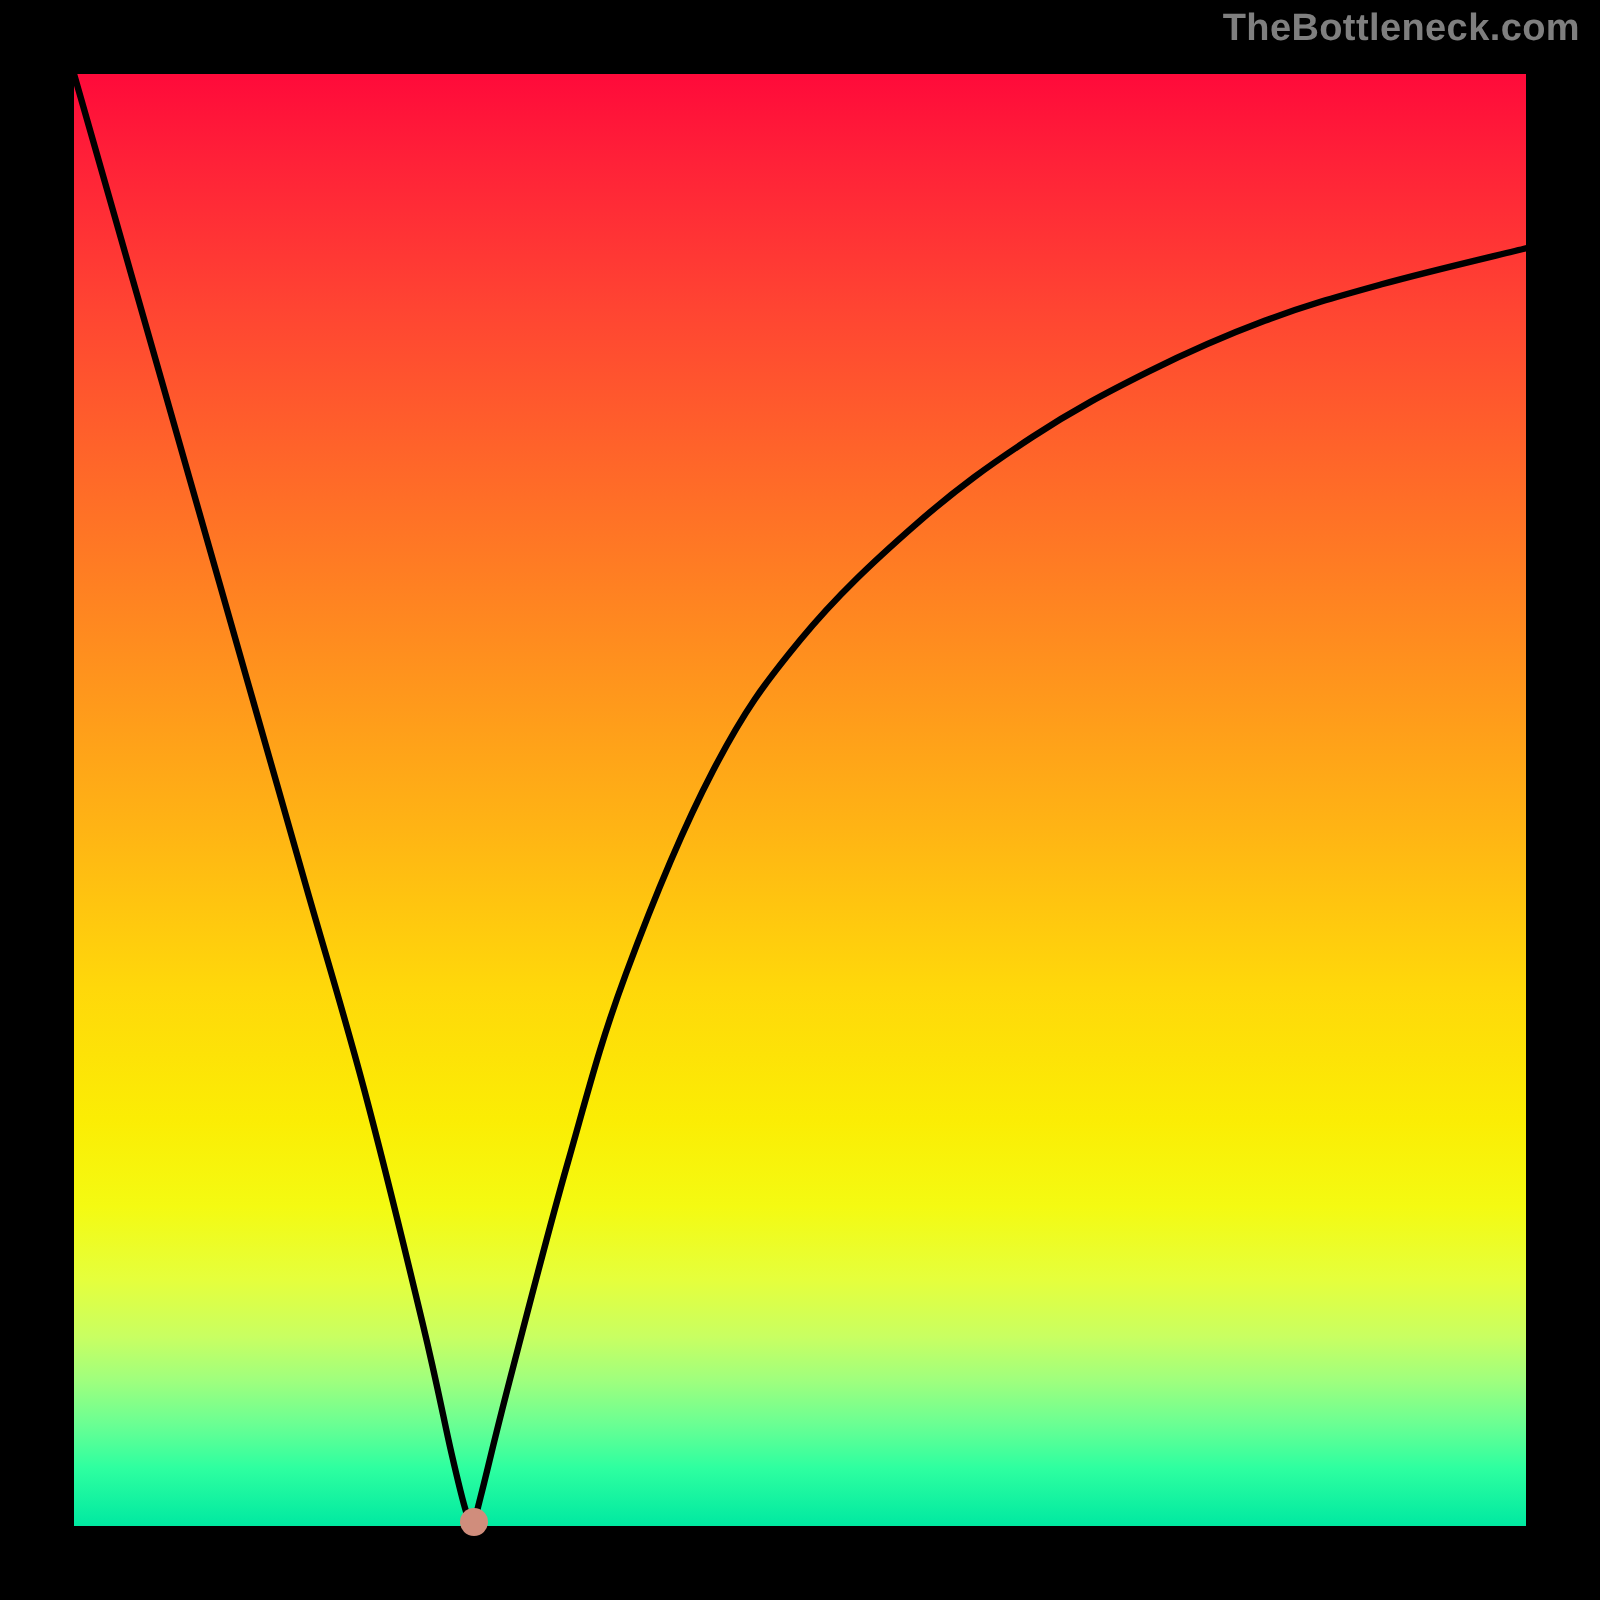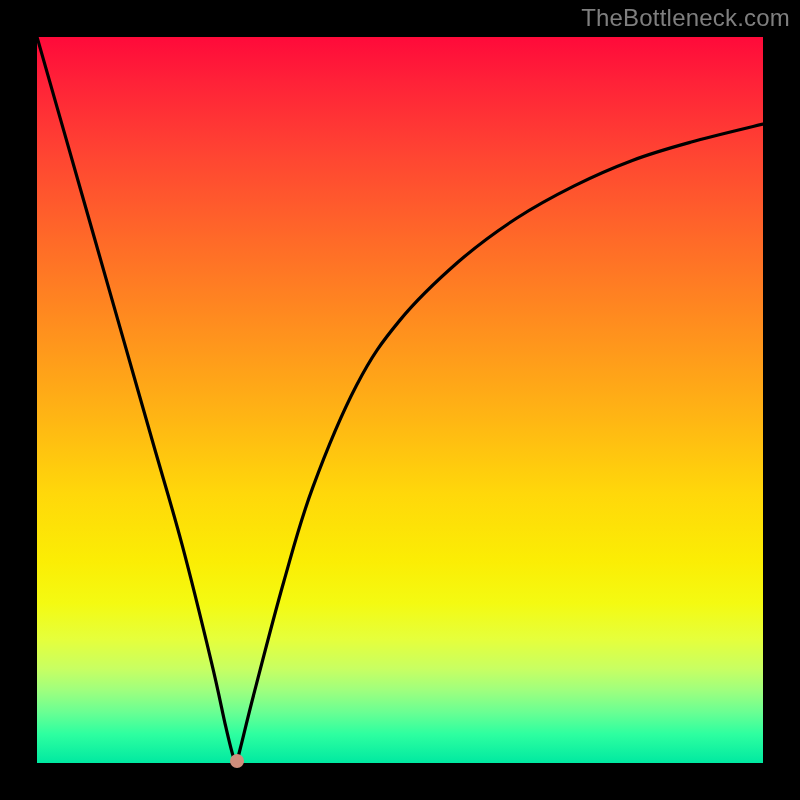--- a/index.html
+++ b/index.html
@@ -41,22 +41,22 @@
       #6aff93 93%,
       #2effa0 96%,
       #00e9a1 100%
     );
   }
   .watermark {
     position: absolute;
     top: 4px;
     right: 10px;
     color: #7f7f7f;
-    font-size: 24px;
-    font-weight: 400;
+    font-size: 19px;
+    font-weight: 700;
     letter-spacing: 0.2px;
     user-select: none;
   }
   svg.curve {
     position: absolute;
     left: 0;
     top: 0;
     width: 726px;
     height: 726px;
     pointer-events: none;

